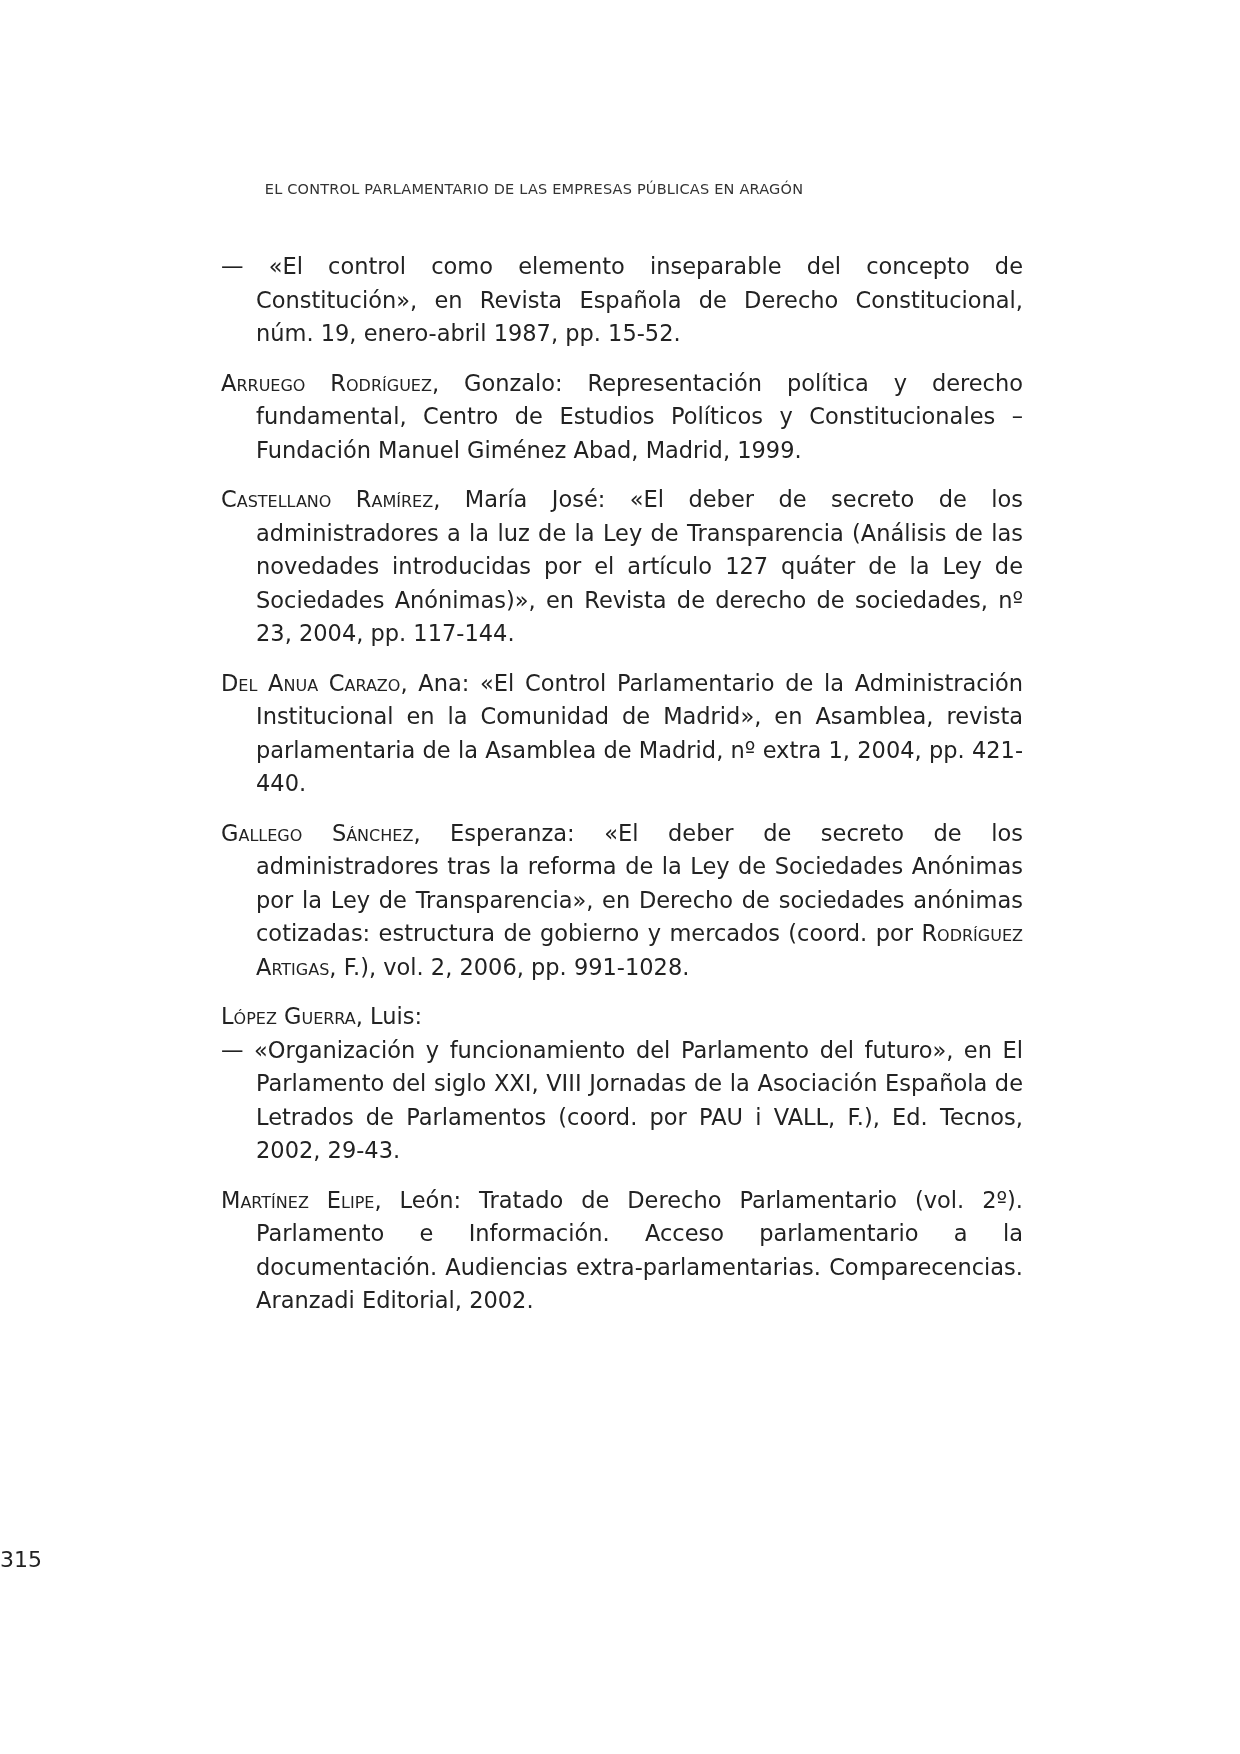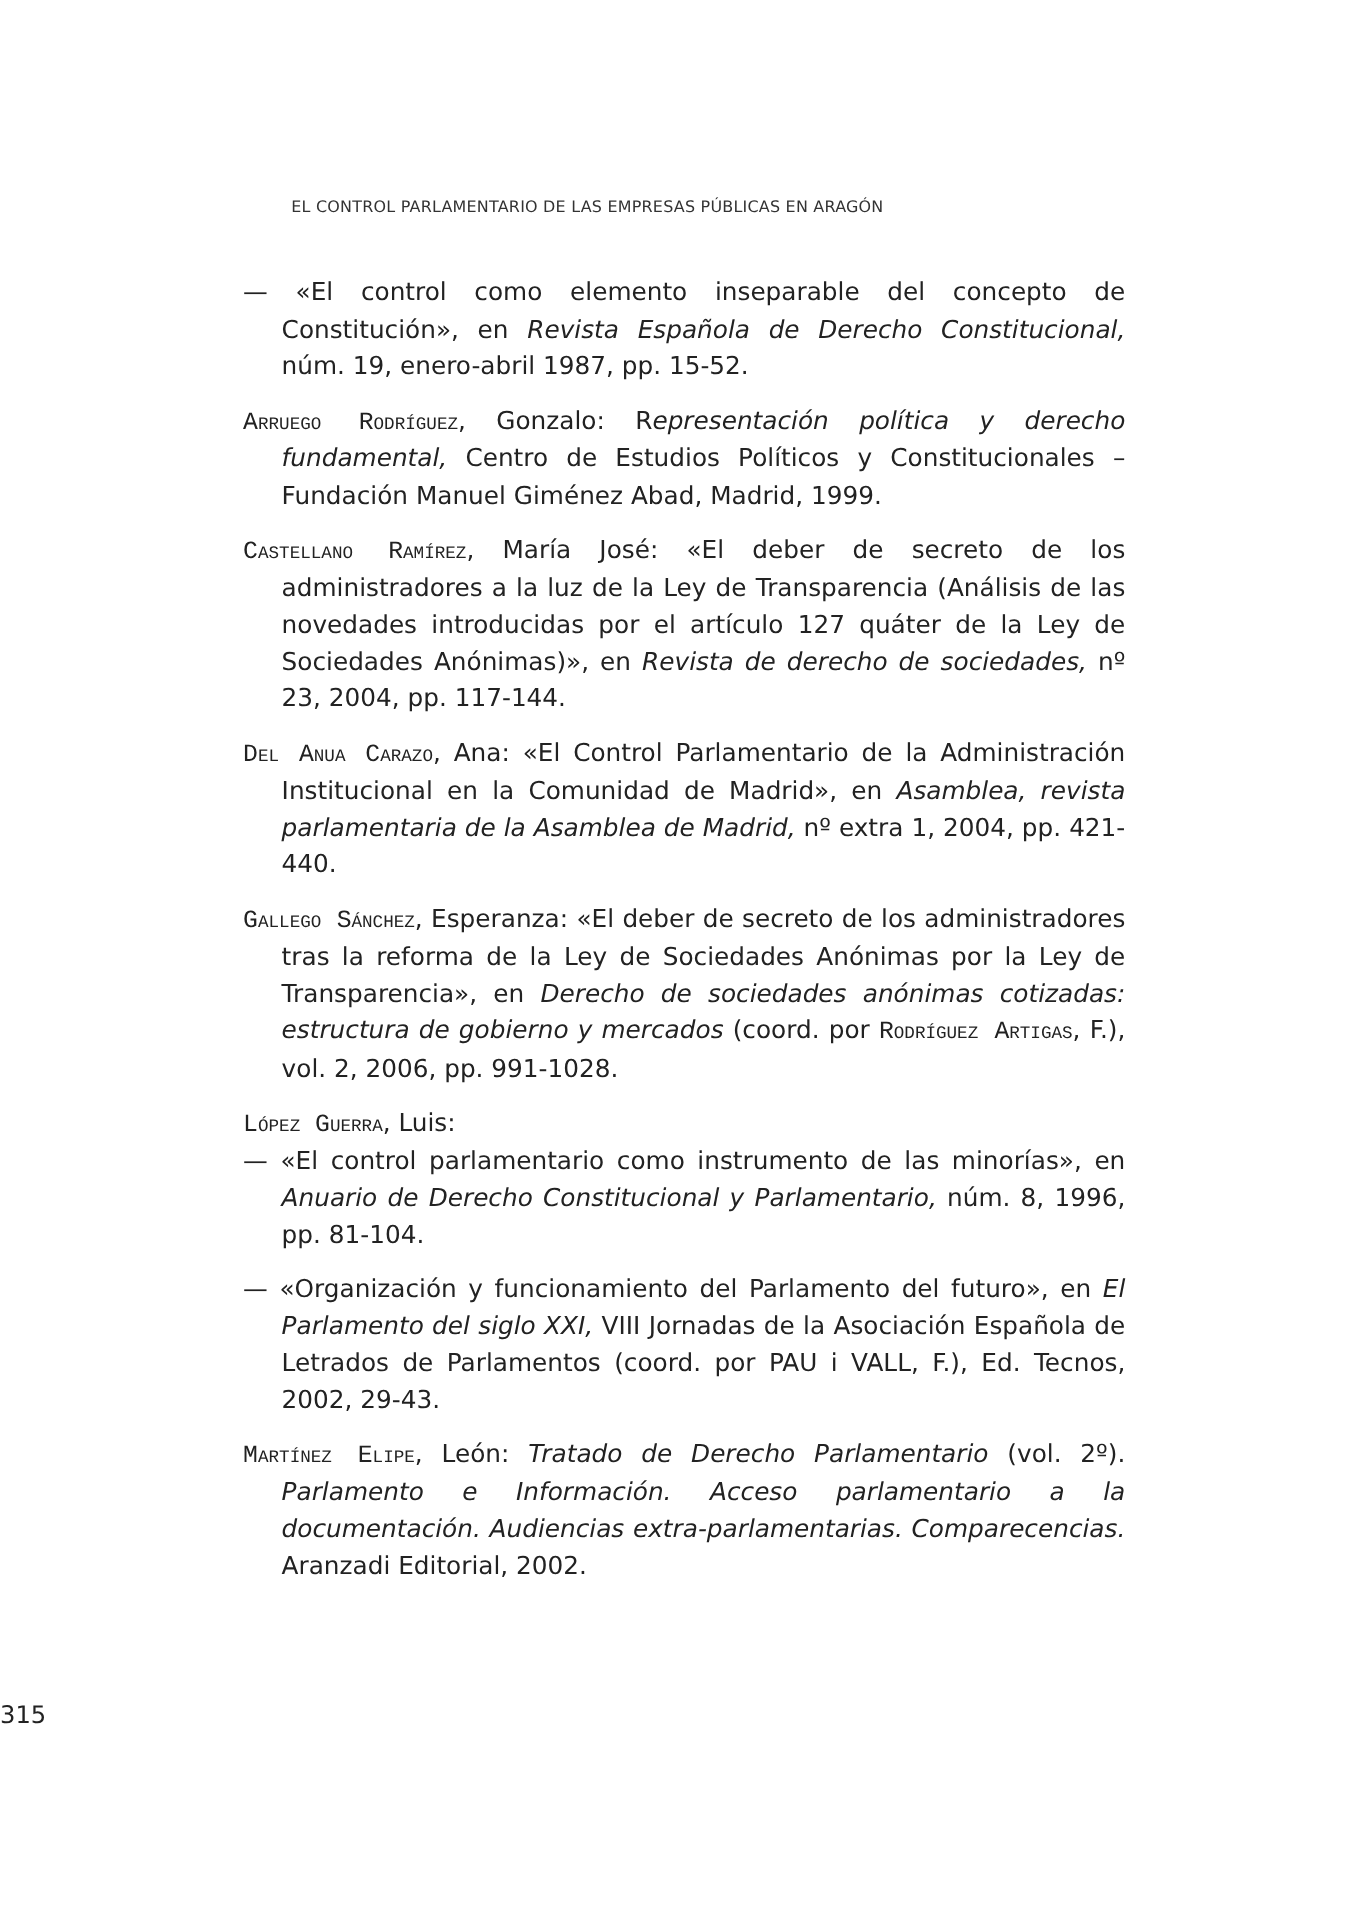--- a/index.html
+++ b/index.html
@@ -5,22 +5,22 @@
   html, body { margin: 0; padding: 0; background: #ffffff; }
   body { width: 1240px; height: 1754px; position: relative; overflow: hidden;
          font-family: "DejaVu Sans", sans-serif; color: #222; }
   .running-head { position: absolute; top: 181px; left: 0; width: 1068px; text-align: center;
                   font-size: 14.5px; letter-spacing: 0.2px; color: #333; }
   .bib { position: absolute; top: 250px; left: 221px; width: 802px;
          font-size: 22.5px; line-height: 33.5px; text-align: justify; color: #222; }
   .entry { padding-left: 35px; text-indent: -35px; margin: 0 0 16px 0; hyphens: manual; }
   .entry.head-only { margin-bottom: 0; margin-top: 12px; }
   .entry.sub { margin-bottom: 16px; }
-  .sc { font-variant: small-caps; font-family: Liberation Mono, monospace; }
-  .it { font-style: italic; }
+  .sc { font-variant: small-caps; }
+  .it { }
   .page-number { position: absolute; top: 1547px; left: 0; width: 1240px; text-align: left;
                  font-size: 22px; color: #222; }
 </style>
 </head>
 <body>
 
 <div class="running-head">EL CONTROL PARLAMENTARIO DE LAS EMPRESAS PÚBLICAS EN ARAGÓN</div>
 
 <div class="bib">
 
@@ -31,21 +31,20 @@
 
   <p class="entry"><span class="sc">Castellano Ramírez</span><span>, María José: «El deber de secreto de los administradores a la luz de la Ley de Transparencia (Análisis de las novedades introdu­cidas por el artículo 127 quáter de la Ley de Sociedades Anónimas)», en </span><span class="it">Revista de derecho de sociedades,</span><span> nº 23, 2004, pp. 117-144.</span></p>
 
   <p class="entry"><span class="sc">Del Anua Carazo</span><span>, Ana: «El Control Parlamentario de la Administración Insti­tucional en la Comunidad de Madrid», en </span><span class="it">Asamblea, revista parlamen­taria de la Asamblea de Madrid,</span><span> nº extra 1, 2004, pp. 421-440.</span></p>
 
   <p class="entry"><span class="sc">Gallego Sánchez</span><span>, Esperanza: «El deber de secreto de los administradores tras la reforma de la Ley de Sociedades Anónimas por la Ley de Trans­parencia», en </span><span class="it">Derecho de sociedades anónimas cotizadas: estructura de gobierno y mercados</span><span> (coord. por </span><span class="sc">Rodríguez Artigas</span><span>, F.), vol. 2, 2006, pp. 991-1028.</span></p>
 
 
   <p class="entry head-only"><span class="sc">López Guerra</span><span>, Luis:</span></p>
 
-  <p class="entry sub"><span>— </span><span>«El control parlamentario como instrumento de las minorías», en </span><span class="it">Anua­rio de Derecho Constitucional y Parlamentario,</span><span> núm. 8, 1996, pp. 81-104.</span></p>
 
   <p class="entry"><span>— </span><span>«Organización y funcionamiento del Parlamento del futuro», en </span><span class="it">El Parla­mento del siglo XXI,</span><span> VIII Jornadas de la Asociación Española de Letrados de Parlamentos (coord. por PAU i VALL, F.), Ed. Tecnos, 2002, 29-43.</span></p>
 
   <p class="entry"><span class="sc">Martínez Elipe</span><span>, León: </span><span class="it">Tratado de Derecho Parlamentario</span><span> (vol. 2º). </span><span class="it">Parlamento e Información. Acceso parlamentario a la documentación. Audiencias extra-parlamentarias. Comparecencias.</span><span> Aranzadi Editorial, 2002.</span></p>
 
 </div>
 
 <div class="page-number">315</div>
 
 </body></html>

